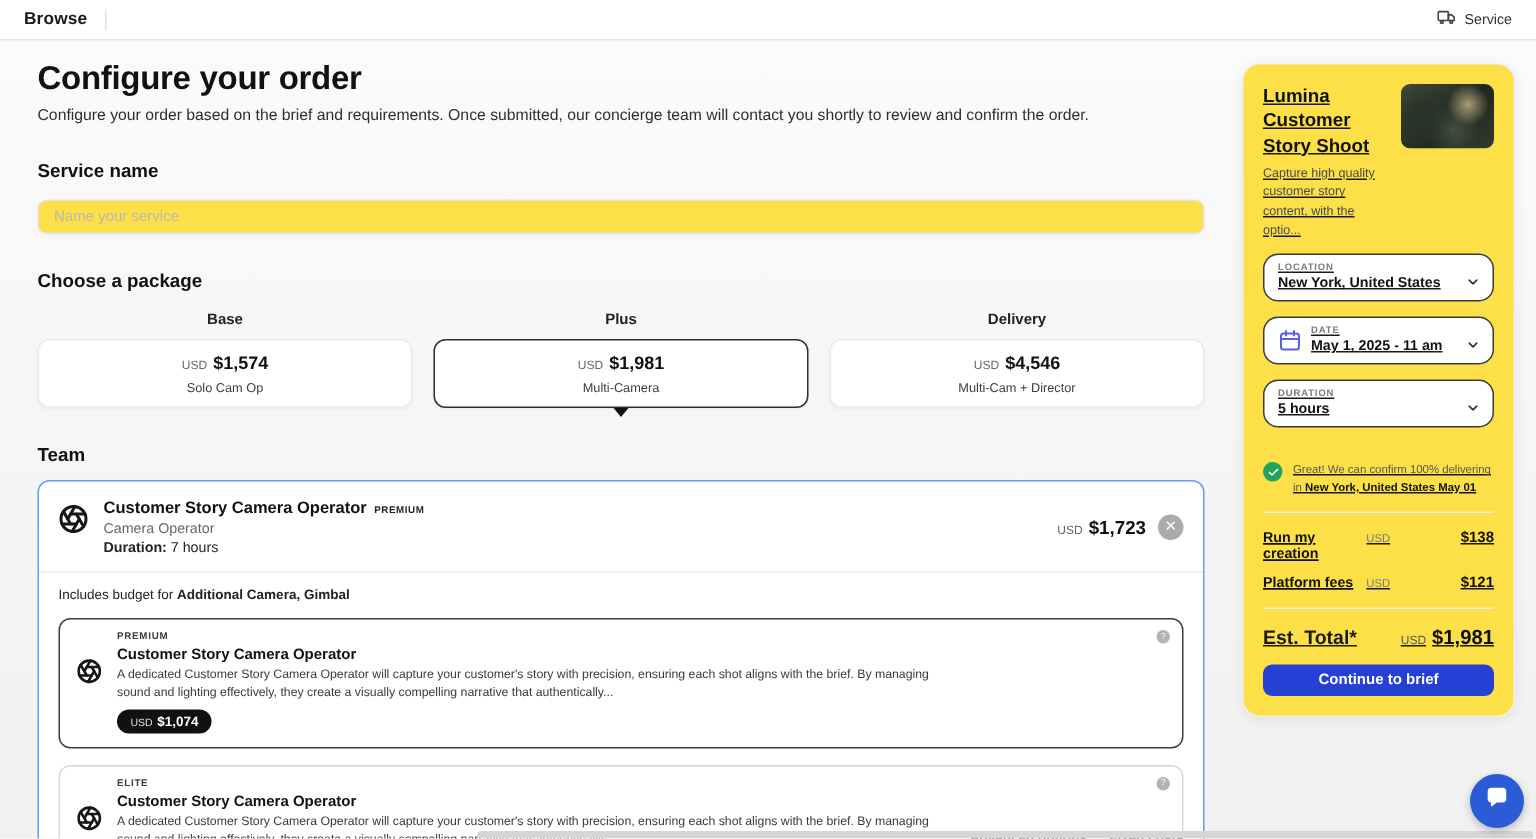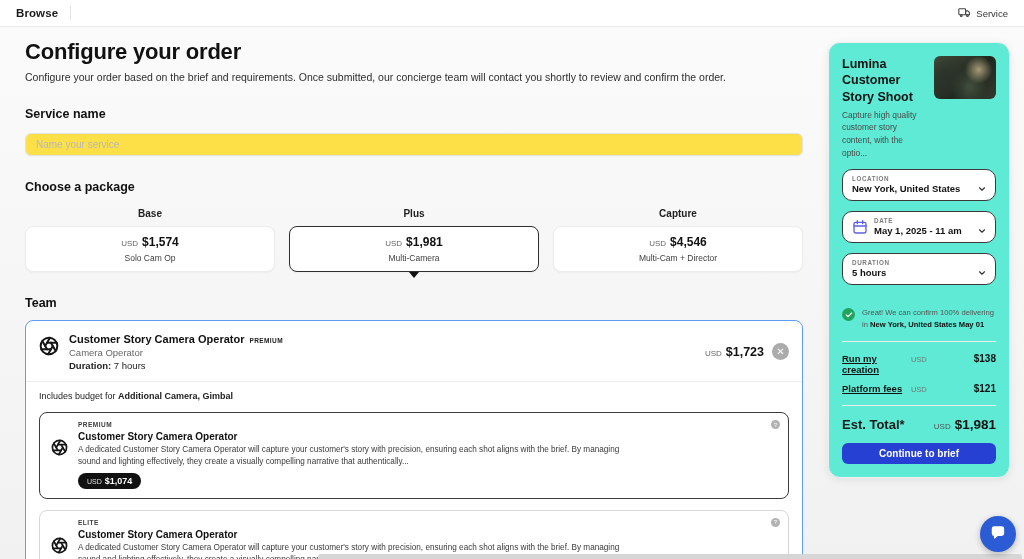--- a/index.html
+++ b/index.html
@@ -70,22 +70,22 @@
   .opt-pill { margin-top:5px; display:inline-flex; align-items:baseline; gap:3px; background:#111;
     color:#fff; border-radius:999px; padding:3px 9px; }
   .opt-pill .pcur { font-size:7px; opacity:.85; }
   .opt-pill .pamt { font-size:9px; font-weight:800; }
   .info-dot { position:absolute; top:7px; right:8px; width:9px; height:9px; border-radius:50%;
     background:#b3b3b3; color:#fff; font-size:6px; display:flex; align-items:center;
     justify-content:center; cursor:pointer; }
   .tc-links { position:absolute; right:13px; bottom:9px; display:flex; gap:15px; }
   .tc-links span { font-size:9px; font-weight:800; text-decoration:underline; color:#111; cursor:pointer; }
   
-  .sidebar { position:absolute; left:828px; top:42px; width:182px; background:#5eead4;
-    border:1px solid #f0f0f0; border-radius:12px; padding:13px; box-shadow:0 2px 8px rgba(0,0,0,.08); }
+  .sidebar { position:absolute; left:828px; top:42px; width:182px; background:#fde047;
+    border:1px solid #f0f0f0; border-radius:12px; padding:13px; box-shadow:0 2px 8px rgba(0,0,0,.08);text-decoration:underline; }
   .sb-head { display:flex; gap:8px; }
   .sb-title { font-size:12.5px; font-weight:800; line-height:1.3; color:#111; }
   .sb-desc { font-size:8.4px; color:#4a4a4a; line-height:1.5; margin-top:4px; }
   .sb-thumb { flex:none; width:62px; height:43px; border-radius:6px;
     background:
       radial-gradient(circle at 72% 32%, rgba(215,195,150,.75), transparent 26%),
       radial-gradient(circle at 20% 50%, rgba(40,50,40,.95), transparent 50%),
       radial-gradient(circle at 55% 70%, rgba(90,110,85,.6), transparent 40%),
       linear-gradient(135deg,#47503f,#20261e 55%,#333a2d); }
   .sb-field { position:relative; margin-top:10px; border:1px solid #3a3a3a; border-radius:10px;
@@ -166,21 +166,21 @@
       <div class="pkg-tier">Plus</div>
       <div class="pkg-card selected">
         <div class="price-line">
           <span class="cur">USD</span>
           <span class="amt">$1,981</span>
         </div>
         <div class="pkg-sub">Multi-Camera</div>
       </div>
     </div>
     <div>
-      <div class="pkg-tier">Capture</div>
+      <div class="pkg-tier">Delivery</div>
       <div class="pkg-card">
         <div class="price-line">
           <span class="cur">USD</span>
           <span class="amt">$4,546</span>
         </div>
         <div class="pkg-sub">Multi-Cam + Director</div>
       </div>
     </div>
   </div>
 

